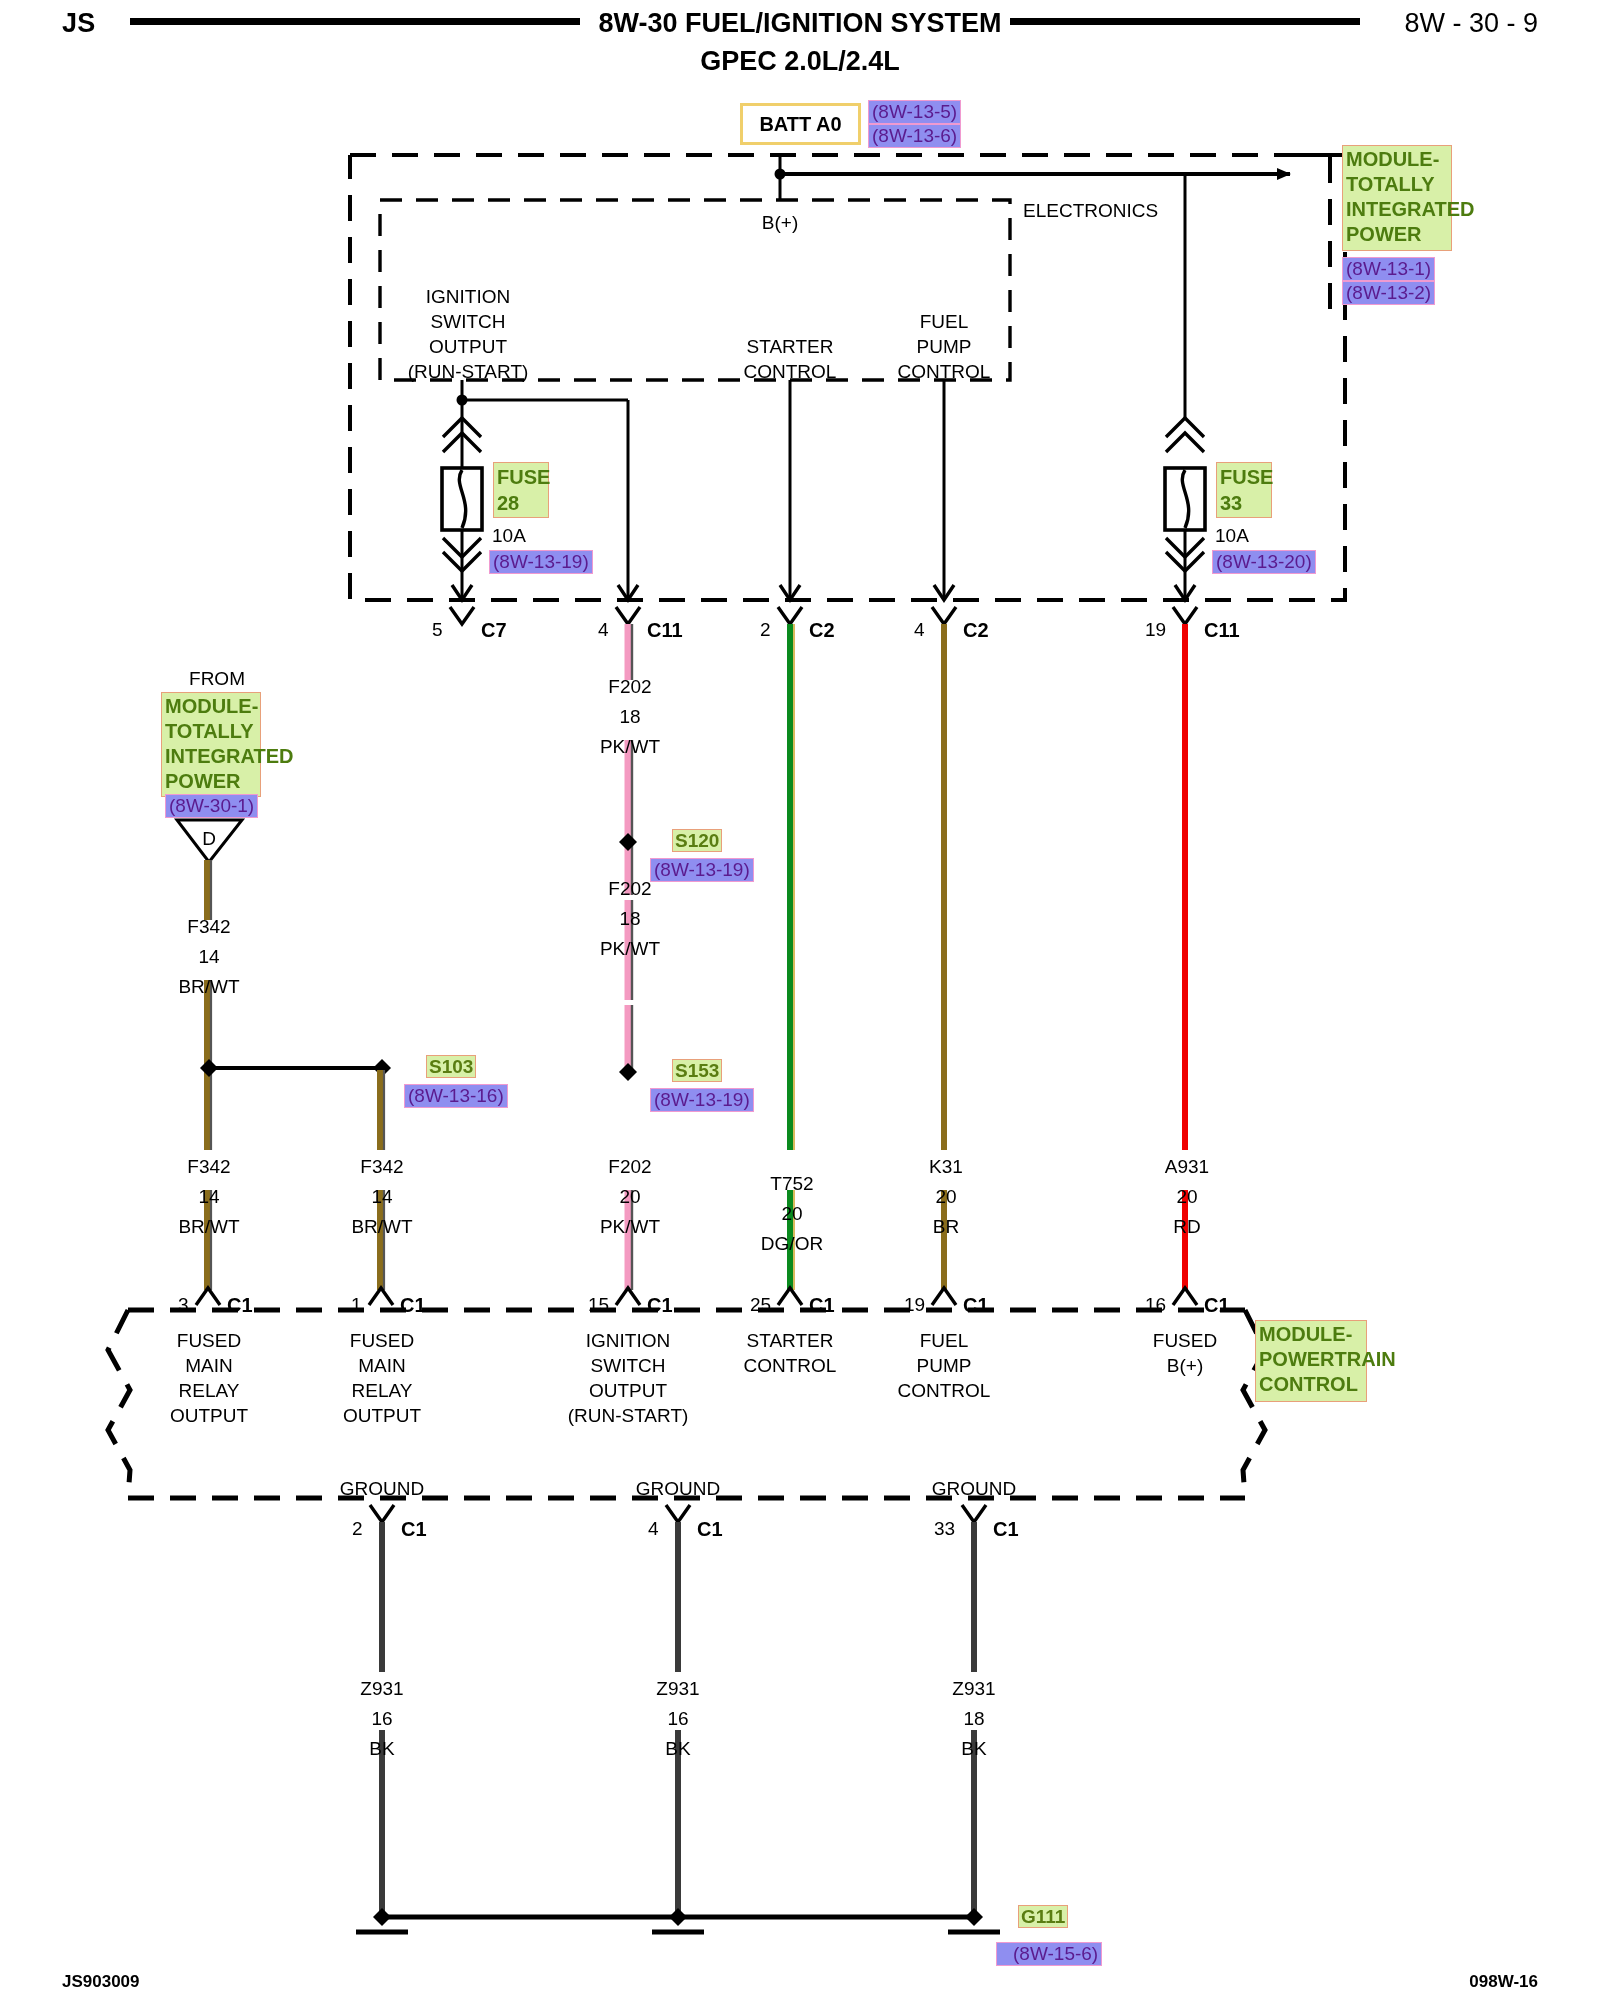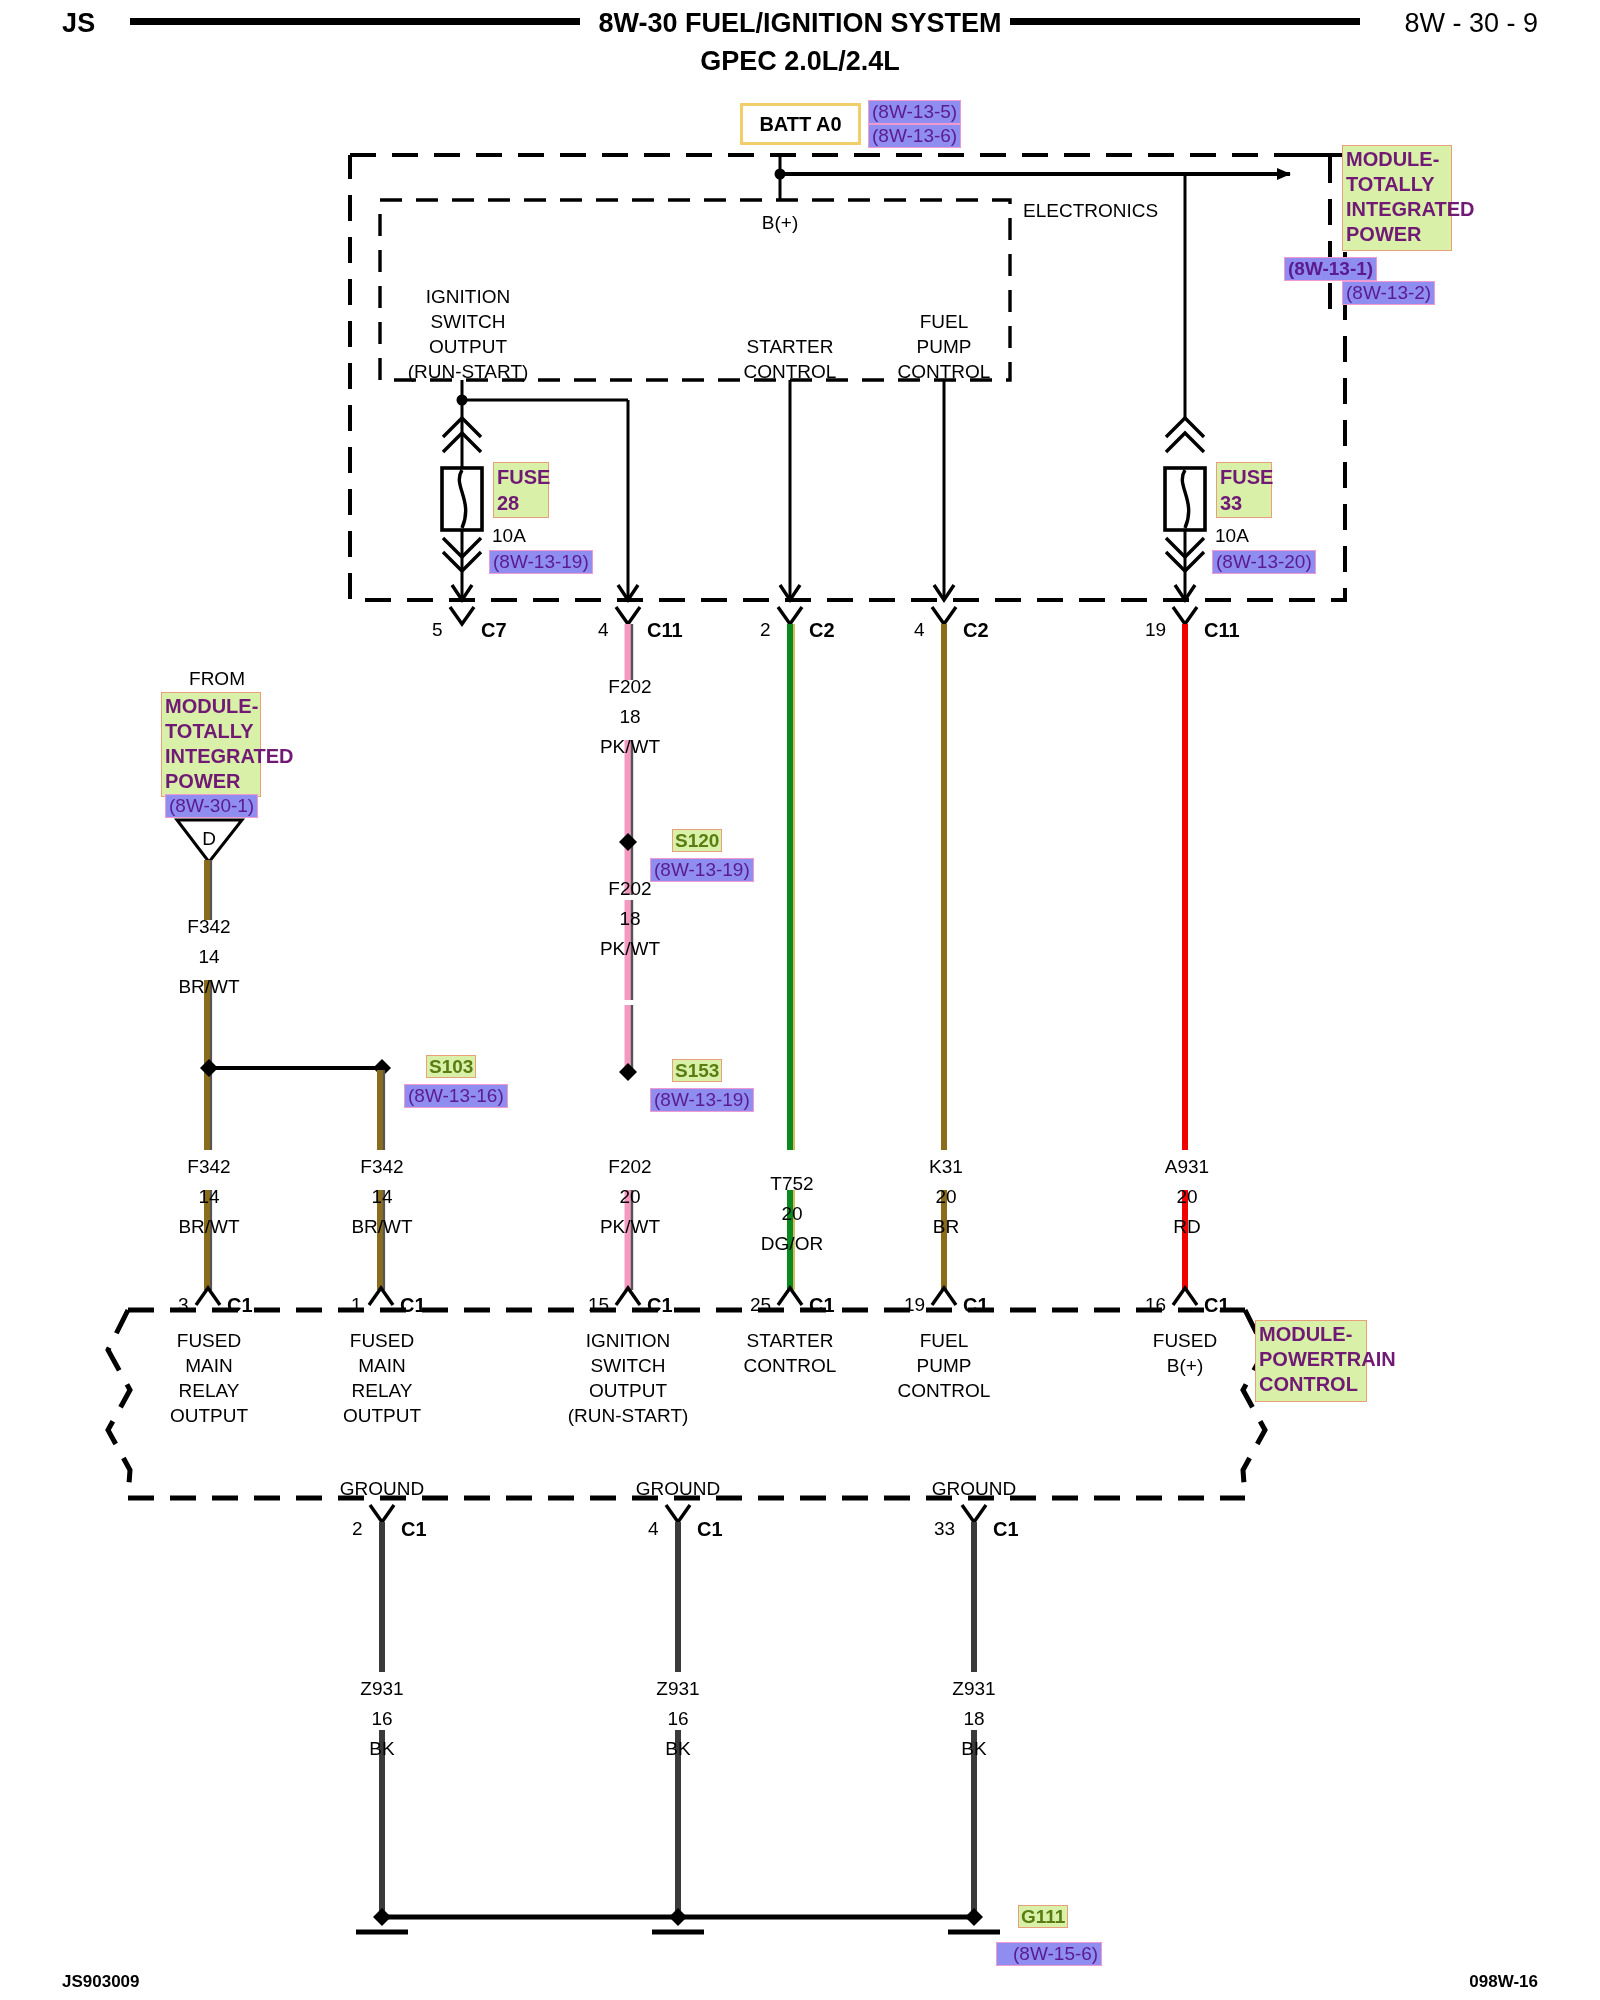--- a/index.html
+++ b/index.html
@@ -12,21 +12,21 @@
   .hdr-jsn{font-size:27px;font-weight:bold;letter-spacing:0.3px;}
   .hdr-title{font-size:27px;font-weight:bold;}
   .hdr-sub{font-size:27px;font-weight:bold;}
   .hdr-page{font-size:27px;font-weight:normal;}
   .rule{position:absolute;background:#000;height:7px;}
   .t14{font-size:19px;}
   .battbox{position:absolute;border:3px solid #f0cf6b;background:#fff;
            display:flex;align-items:center;justify-content:center;
            font-size:20px;font-weight:bold;}
   .greenbox{position:absolute;background:#d8f0a8;border:1.5px solid #e8a07a;
-            color:#701a75;font-weight:bold;font-size:20px;line-height:25px;
+            color:#4d7c0f;font-weight:bold;font-size:20px;line-height:25px;
             padding:1px 3px;box-sizing:border-box;}
   .greeninline{background:#d8f0a8;border:1.5px solid #e8a07a;color:#5a7d12;
                font-weight:bold;font-size:19px;padding:0 2px;margin-left:22px;}
   .ref{position:absolute;background:#8f8ef0;color:#5b1b8e;border:1.5px solid #f09ad0;
        font-size:19px;padding:0px 3px;white-space:nowrap;}
   .footer{font-size:17px;font-weight:bold;}
   .wlbl{position:absolute;font-size:19px;text-align:center;
         transform:translateX(-50%);white-space:nowrap;line-height:30px;}
   .pinlbl{position:absolute;font-size:19px;white-space:nowrap;}
   .connlbl{position:absolute;font-size:20px;font-weight:bold;white-space:nowrap;}
@@ -197,21 +197,21 @@
 
   <div class="abs t14 ctr" style="left:780px;top:212px;">B(+)</div>
   <div class="abs t14" style="left:1023px;top:200px;">ELECTRONICS</div>
 
   <div class="greenbox" style="left:1342px;top:145px;width:110px;height:106px;">
     <div>MODULE-</div>
     <div>TOTALLY</div>
     <div>INTEGRATED</div>
     <div>POWER</div>
   </div>
-  <div class="ref" style="left:1284px;top:257px;font-weight:bold;">(8W-13-1)</div>
+  <div class="ref" style="left:1342px;top:257px;">(8W-13-1)</div>
   <div class="ref" style="left:1342px;top:281px;">(8W-13-2)</div>
 
   <div class="boxtxt" style="left:468px;top:284px;">
     <div>IGNITION</div>
     <div>SWITCH</div>
     <div>OUTPUT</div>
     <div>(RUN-START)</div>
   </div>
   <div class="boxtxt" style="left:790px;top:334px;">
     <div>STARTER</div>

